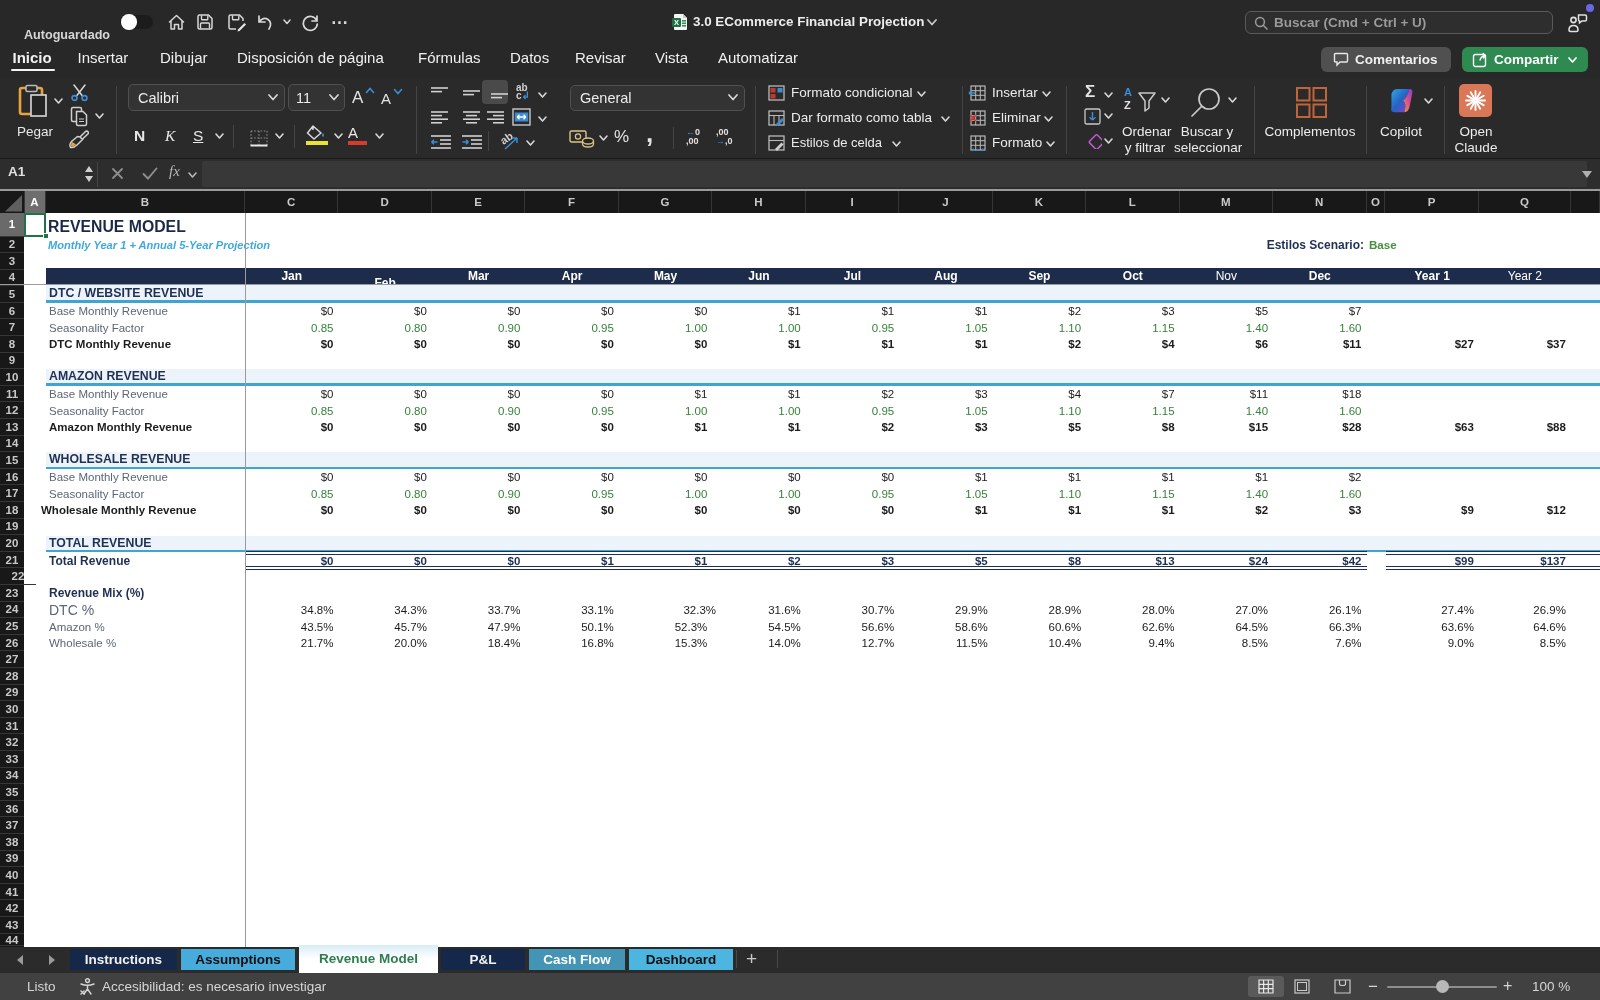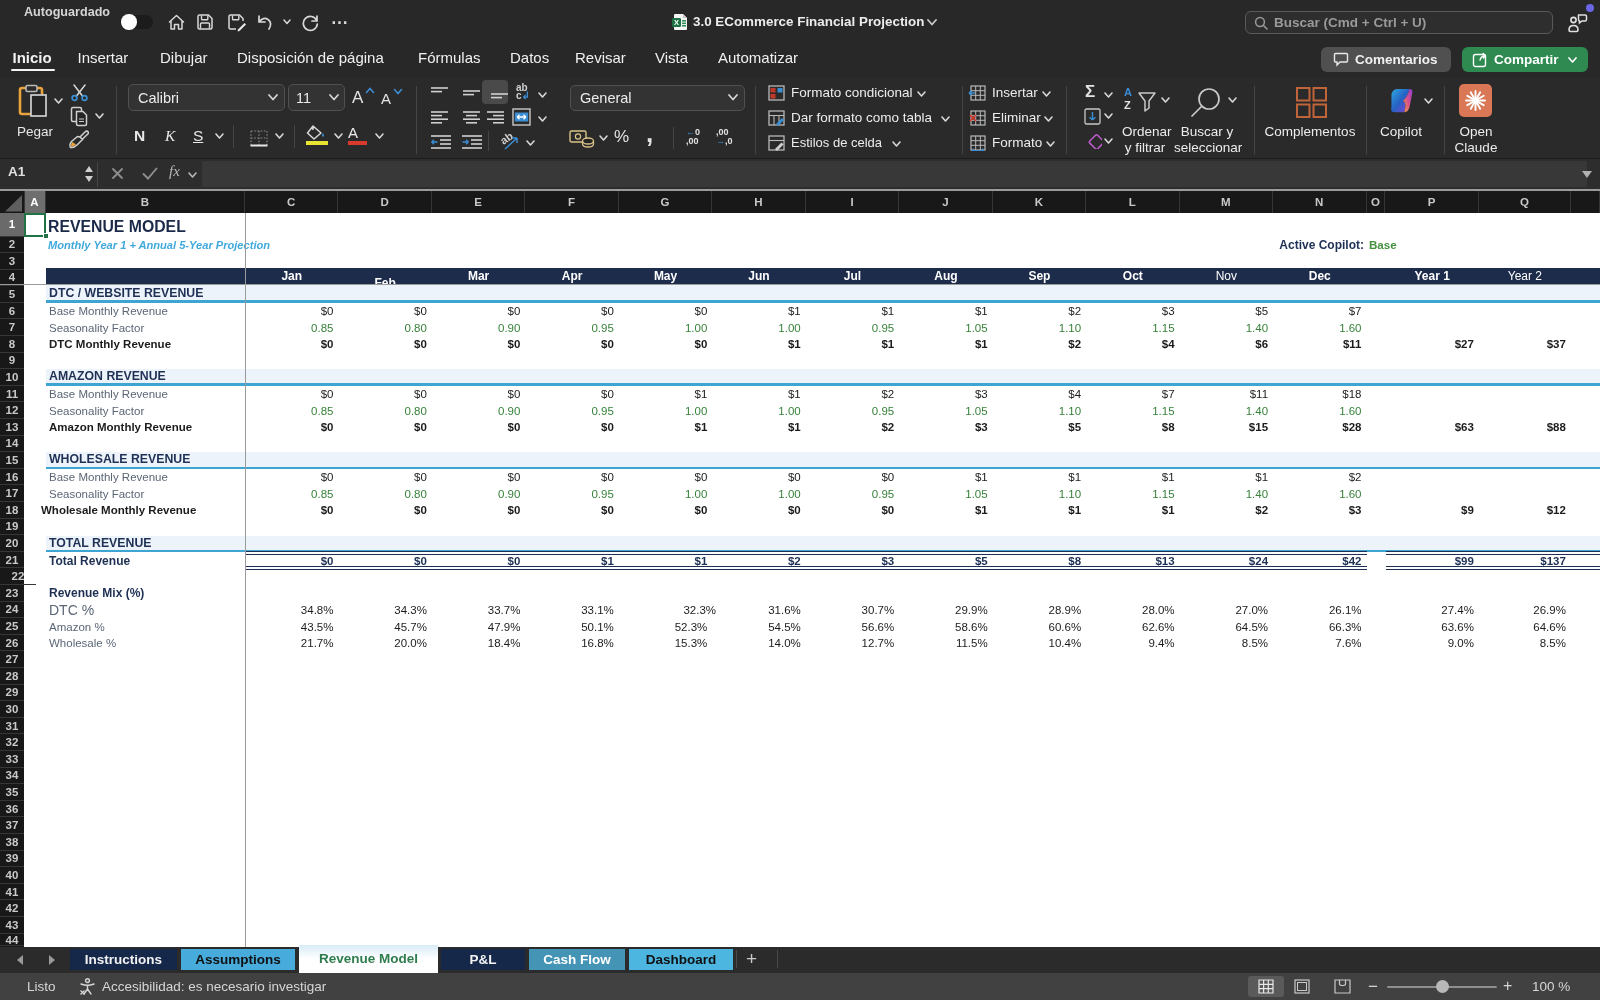--- a/index.html
+++ b/index.html
@@ -3,21 +3,21 @@
 <style>
 *{margin:0;padding:0;box-sizing:border-box;}
 html,body{width:1600px;height:1000px;overflow:hidden;background:#282828;}
 body{font-family:"Liberation Sans",sans-serif;position:relative;}
 .ab{position:absolute;}
 .ctext{color:#e3e3e3;}
 svg{display:block;}
 </style></head><body>
 
 <div class="ab" style="left:0;top:0;width:1600px;height:44px;background:#282828"></div>
-<div class="ab ctext" style="left:24px;top:5px;font-size:12.6px;font-weight:700;color:#d6d6d6">Autoguardado</div>
+<div class="ab ctext" style="left:24px;top:28px;font-size:12.6px;font-weight:700;color:#d6d6d6">Autoguardado</div>
 <div class="ab" style="left:120px;top:15px;width:33px;height:14px;border-radius:7px;background:#1c1c1c"></div>
 <div class="ab" style="left:121px;top:14.2px;width:15.5px;height:15.5px;border-radius:50%;background:#fdfdfd"></div>
 <svg class="ab" style="left:167px;top:13px" width="19" height="19" viewBox="0 0 19 19">
     <path d="M2.5 9 L9.5 2.5 L16.5 9 M4 8 V16 H7.5 V11.5 H11.5 V16 H15 V8" fill="none" stroke="#d8d8d8" stroke-width="1.5" stroke-linejoin="round" stroke-linecap="round"></path>
   </svg>
 <svg class="ab" style="left:196px;top:13px" width="18" height="18" viewBox="0 0 18 18">
     <path d="M2 3.5 Q2 2 3.5 2 H12.5 L16 5.5 V14.5 Q16 16 14.5 16 H3.5 Q2 16 2 14.5 Z" fill="none" stroke="#d8d8d8" stroke-width="1.5"></path>
     <path d="M5.5 2.5 V6 Q5.5 6.8 6.3 6.8 H11 Q11.8 6.8 11.8 6 V2.5 M4.5 15.5 V11 Q4.5 10 5.5 10 H12.5 Q13.5 10 13.5 11 V15.5" fill="none" stroke="#d8d8d8" stroke-width="1.4"></path>
   </svg>
 <svg class="ab" style="left:227px;top:13px" width="20" height="19" viewBox="0 0 20 19">
@@ -473,21 +473,21 @@
 <div class="ab" style="left:0;top:850.7px;width:24px;height:16.6px;color:#c9c9c9;font-size:11.5px;font-weight:700;display:flex;align-items:center;justify-content:center;border-bottom:1px solid #363636">39</div>
 <div class="ab" style="left:0;top:867.3000000000001px;width:24px;height:16.6px;color:#c9c9c9;font-size:11.5px;font-weight:700;display:flex;align-items:center;justify-content:center;border-bottom:1px solid #363636">40</div>
 <div class="ab" style="left:0;top:883.9000000000001px;width:24px;height:16.6px;color:#c9c9c9;font-size:11.5px;font-weight:700;display:flex;align-items:center;justify-content:center;border-bottom:1px solid #363636">41</div>
 <div class="ab" style="left:0;top:900.5px;width:24px;height:16.6px;color:#c9c9c9;font-size:11.5px;font-weight:700;display:flex;align-items:center;justify-content:center;border-bottom:1px solid #363636">42</div>
 <div class="ab" style="left:0;top:917.1px;width:24px;height:16.6px;color:#c9c9c9;font-size:11.5px;font-weight:700;display:flex;align-items:center;justify-content:center;border-bottom:1px solid #363636">43</div>
 <div class="ab" style="left:0;top:933.7px;width:24px;height:12.799999999999955px;color:#c9c9c9;font-size:11.5px;font-weight:700;display:flex;align-items:center;justify-content:center;border-bottom:1px solid #363636">44</div>
 <div class="ab" style="left:48px;top:215px;height:23px;display:flex;align-items:center;font-size:15.8px;font-weight:700;color:#1b2949">REVENUE MODEL</div>
 <div class="ab" style="left:24px;top:212.5px;width:22px;height:24px;border:2px solid #217346"></div>
 <div class="ab" style="left:42.5px;top:233px;width:6px;height:6px;background:#217346;border:1px solid #fff"></div>
 <div class="ab" style="left:48px;top:236.5px;height:16px;display:flex;align-items:center;font-size:11.1px;font-style:italic;font-weight:700;color:#3fa9dc">Monthly Year 1 + Annual 5-Year Projection</div>
-<div class="ab" style="left:1150px;top:236.5px;width:214px;height:16px;display:flex;align-items:center;justify-content:flex-end;font-size:12px;font-weight:700;color:#1e3054">Active Copilot:</div>
+<div class="ab" style="left:1150px;top:236.5px;width:214px;height:16px;display:flex;align-items:center;justify-content:flex-end;font-size:12px;font-weight:700;color:#1e3054">Estilos Scenario:</div>
 <div class="ab" style="left:1369px;top:236.5px;height:16px;display:flex;align-items:center;font-size:11.6px;font-weight:700;color:#44913f">Base</div>
 <div class="ab" style="left:46px;top:267.5px;width:1554px;height:16.4px;background:#1d2c4a"></div>
 <div class="ab" style="left:245.0px;top:267.5px;width:93.45999999999998px;height:16.4px;display:flex;align-items:center;justify-content:center;font-size:12px;font-weight:700;color:#fff">Jan</div>
 <div class="ab" style="left:338.46px;top:267.5px;width:93.45999999999998px;height:30px;display:flex;align-items:center;justify-content:center;font-size:12px;font-weight:700;color:#fff">Feb</div>
 <div class="ab" style="left:431.91999999999996px;top:267.5px;width:93.46000000000004px;height:16.4px;display:flex;align-items:center;justify-content:center;font-size:12px;font-weight:700;color:#fff">Mar</div>
 <div class="ab" style="left:525.38px;top:267.5px;width:93.45999999999992px;height:16.4px;display:flex;align-items:center;justify-content:center;font-size:12px;font-weight:700;color:#fff">Apr</div>
 <div class="ab" style="left:618.8399999999999px;top:267.5px;width:93.46000000000004px;height:16.4px;display:flex;align-items:center;justify-content:center;font-size:12px;font-weight:700;color:#fff">May</div>
 <div class="ab" style="left:712.3px;top:267.5px;width:93.46000000000004px;height:16.4px;display:flex;align-items:center;justify-content:center;font-size:12px;font-weight:700;color:#fff">Jun</div>
 <div class="ab" style="left:805.76px;top:267.5px;width:93.45999999999992px;height:16.4px;display:flex;align-items:center;justify-content:center;font-size:12px;font-weight:700;color:#fff">Jul</div>
 <div class="ab" style="left:899.2199999999999px;top:267.5px;width:93.46000000000004px;height:16.4px;display:flex;align-items:center;justify-content:center;font-size:12px;font-weight:700;color:#fff">Aug</div>

